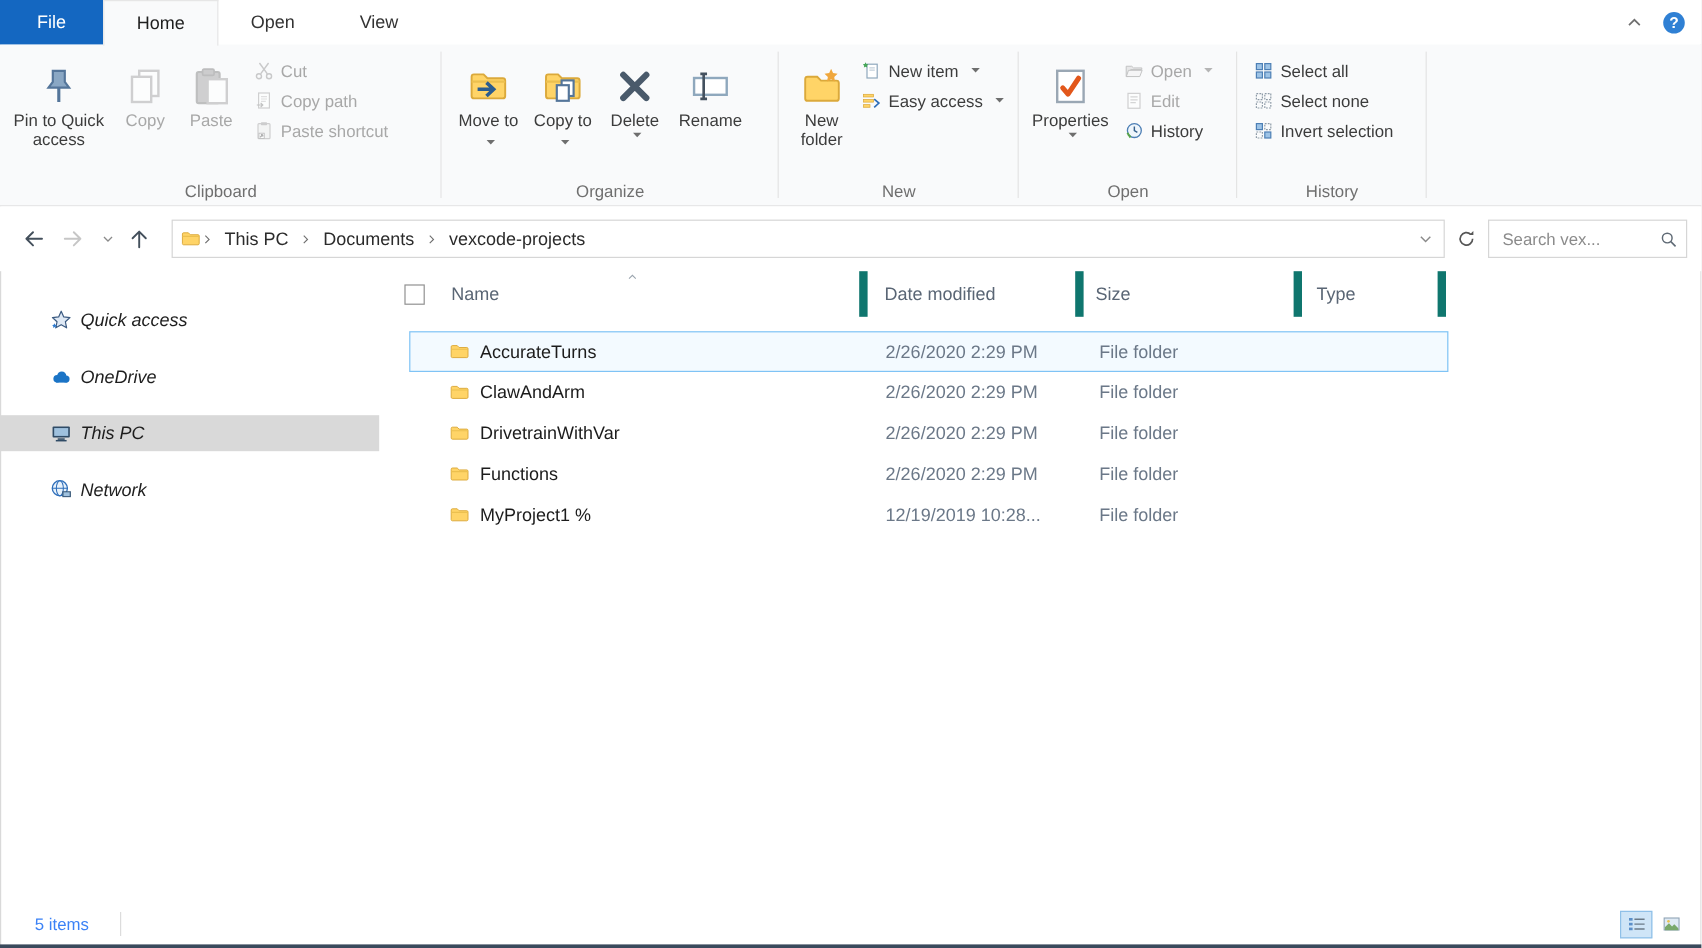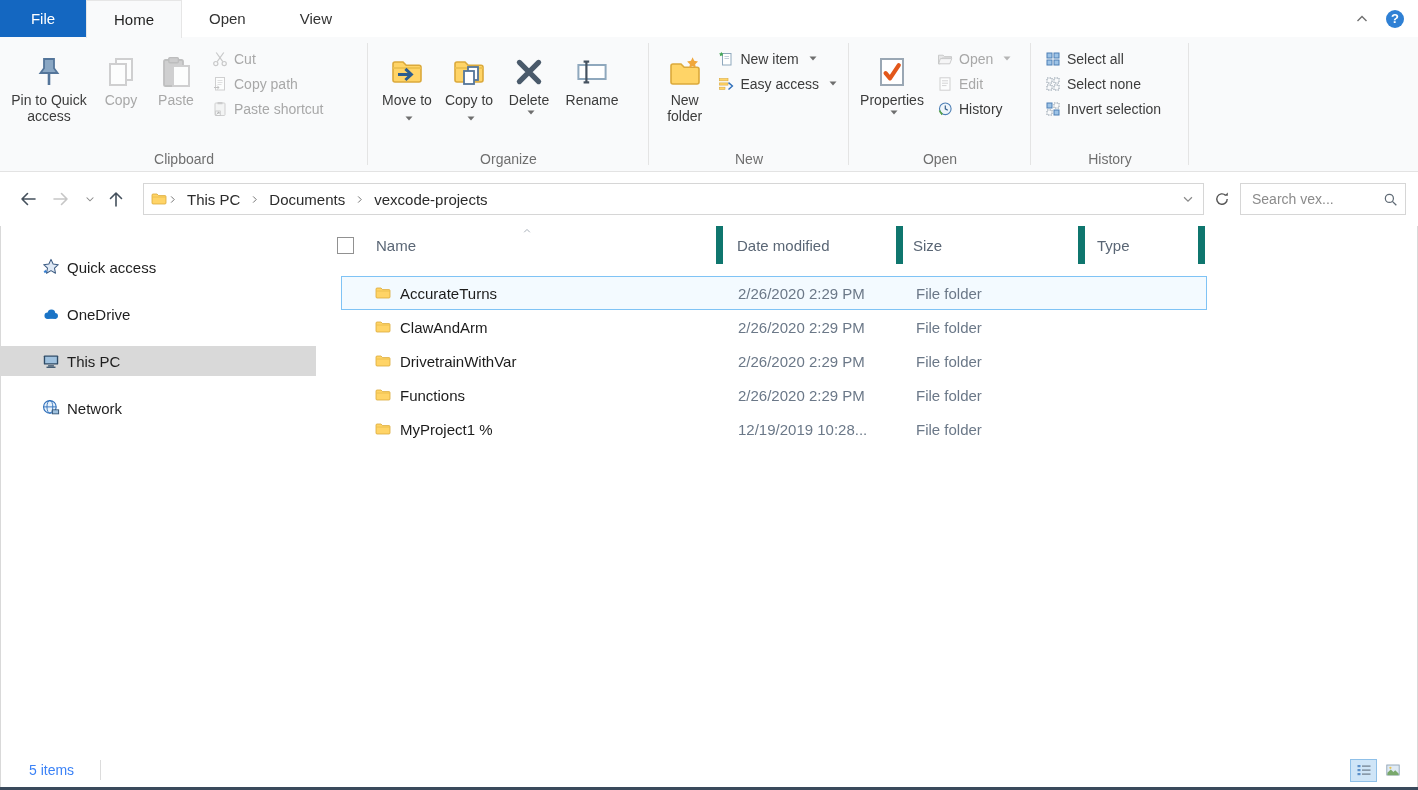--- a/index.html
+++ b/index.html
@@ -56,21 +56,21 @@
   .search-box{width:148px;height:30px;border:1px solid #d6d6d6;background:#fff;display:flex;align-items:center;padding:0 7px 0 9px;}
   .search-box input{border:none;outline:none;flex:1;min-width:0;font-size:14px;
     font-family:"Liberation Sans","DejaVu Sans",sans-serif;color:#15803d;background:transparent;}
   .search-box input::placeholder{color:#8b8b8b;}
   .search-ic{width:15px;height:15px;color:#5f6a75;flex:none;}
 
   
   .main{flex:1;display:flex;min-height:0;}
   .sidebar{width:316px;flex:none;padding-top:26px;}
   .side-item{height:30px;display:flex;align-items:center;padding-left:42px;gap:7px;font-size:15px;color:#1e1e1e;
-    margin-bottom:17px;}
+    margin-bottom:17px;font-style:italic;}
   .side-item.selected{background:#d9d9d9;}
   .content{flex:1;position:relative;min-width:0;}
 
   .list-header{display:grid;grid-template-columns:407px 180px 182px 120px 1fr;height:38px;position:relative;}
   .hcol{display:flex;align-items:center;font-size:15px;color:#5a6675;border-right:7px solid #0f766e;height:100%;}
   .hcol.hfill{border-right:none;}
   .hname{padding-left:21px;gap:22px;}
   .hdate{padding-left:14px;} .htype{padding-left:12px;} .hsize{padding-left:10px;}
   .hcheck{width:15px;height:15px;border:1px solid #919191;background:#fff;flex:none;}
   .sort-ind{position:absolute;left:205px;top:0;width:12px;height:10px;color:#9aa4ae;}

